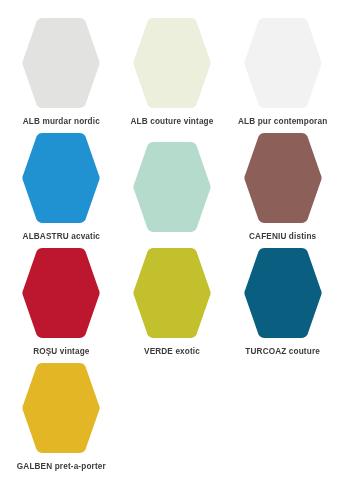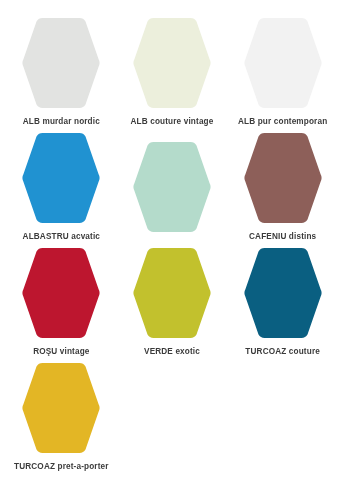--- a/index.html
+++ b/index.html
@@ -132,15 +132,15 @@
         </svg>
       </div>
       <div class="swatch-label">TURCOAZ couture</div>
     </div>
     <div class="swatch-cell">
       <div class="hex-wrap">
         <svg class="hex-svg" viewBox="0 0 80 94">
           <path d="M 21.5 2 L 58.5 2 Q 62.5 2 64.5 5.4 L 77.6 43.3 Q 79.6 47 77.6 50.7 L 64.5 88.6 Q 62.5 92 58.5 92 L 21.5 92 Q 17.5 92 15.5 88.6 L 2.4 50.7 Q 0.4 47 2.4 43.3 L 15.5 5.4 Q 17.5 2 21.5 2 Z" fill="#e3b625"></path>
         </svg>
       </div>
-      <div class="swatch-label">TURCOAZ pret-a-porter</div>
+      <div class="swatch-label">GALBEN pret-a-porter</div>
     </div>
   </div>
 
 </body></html>

